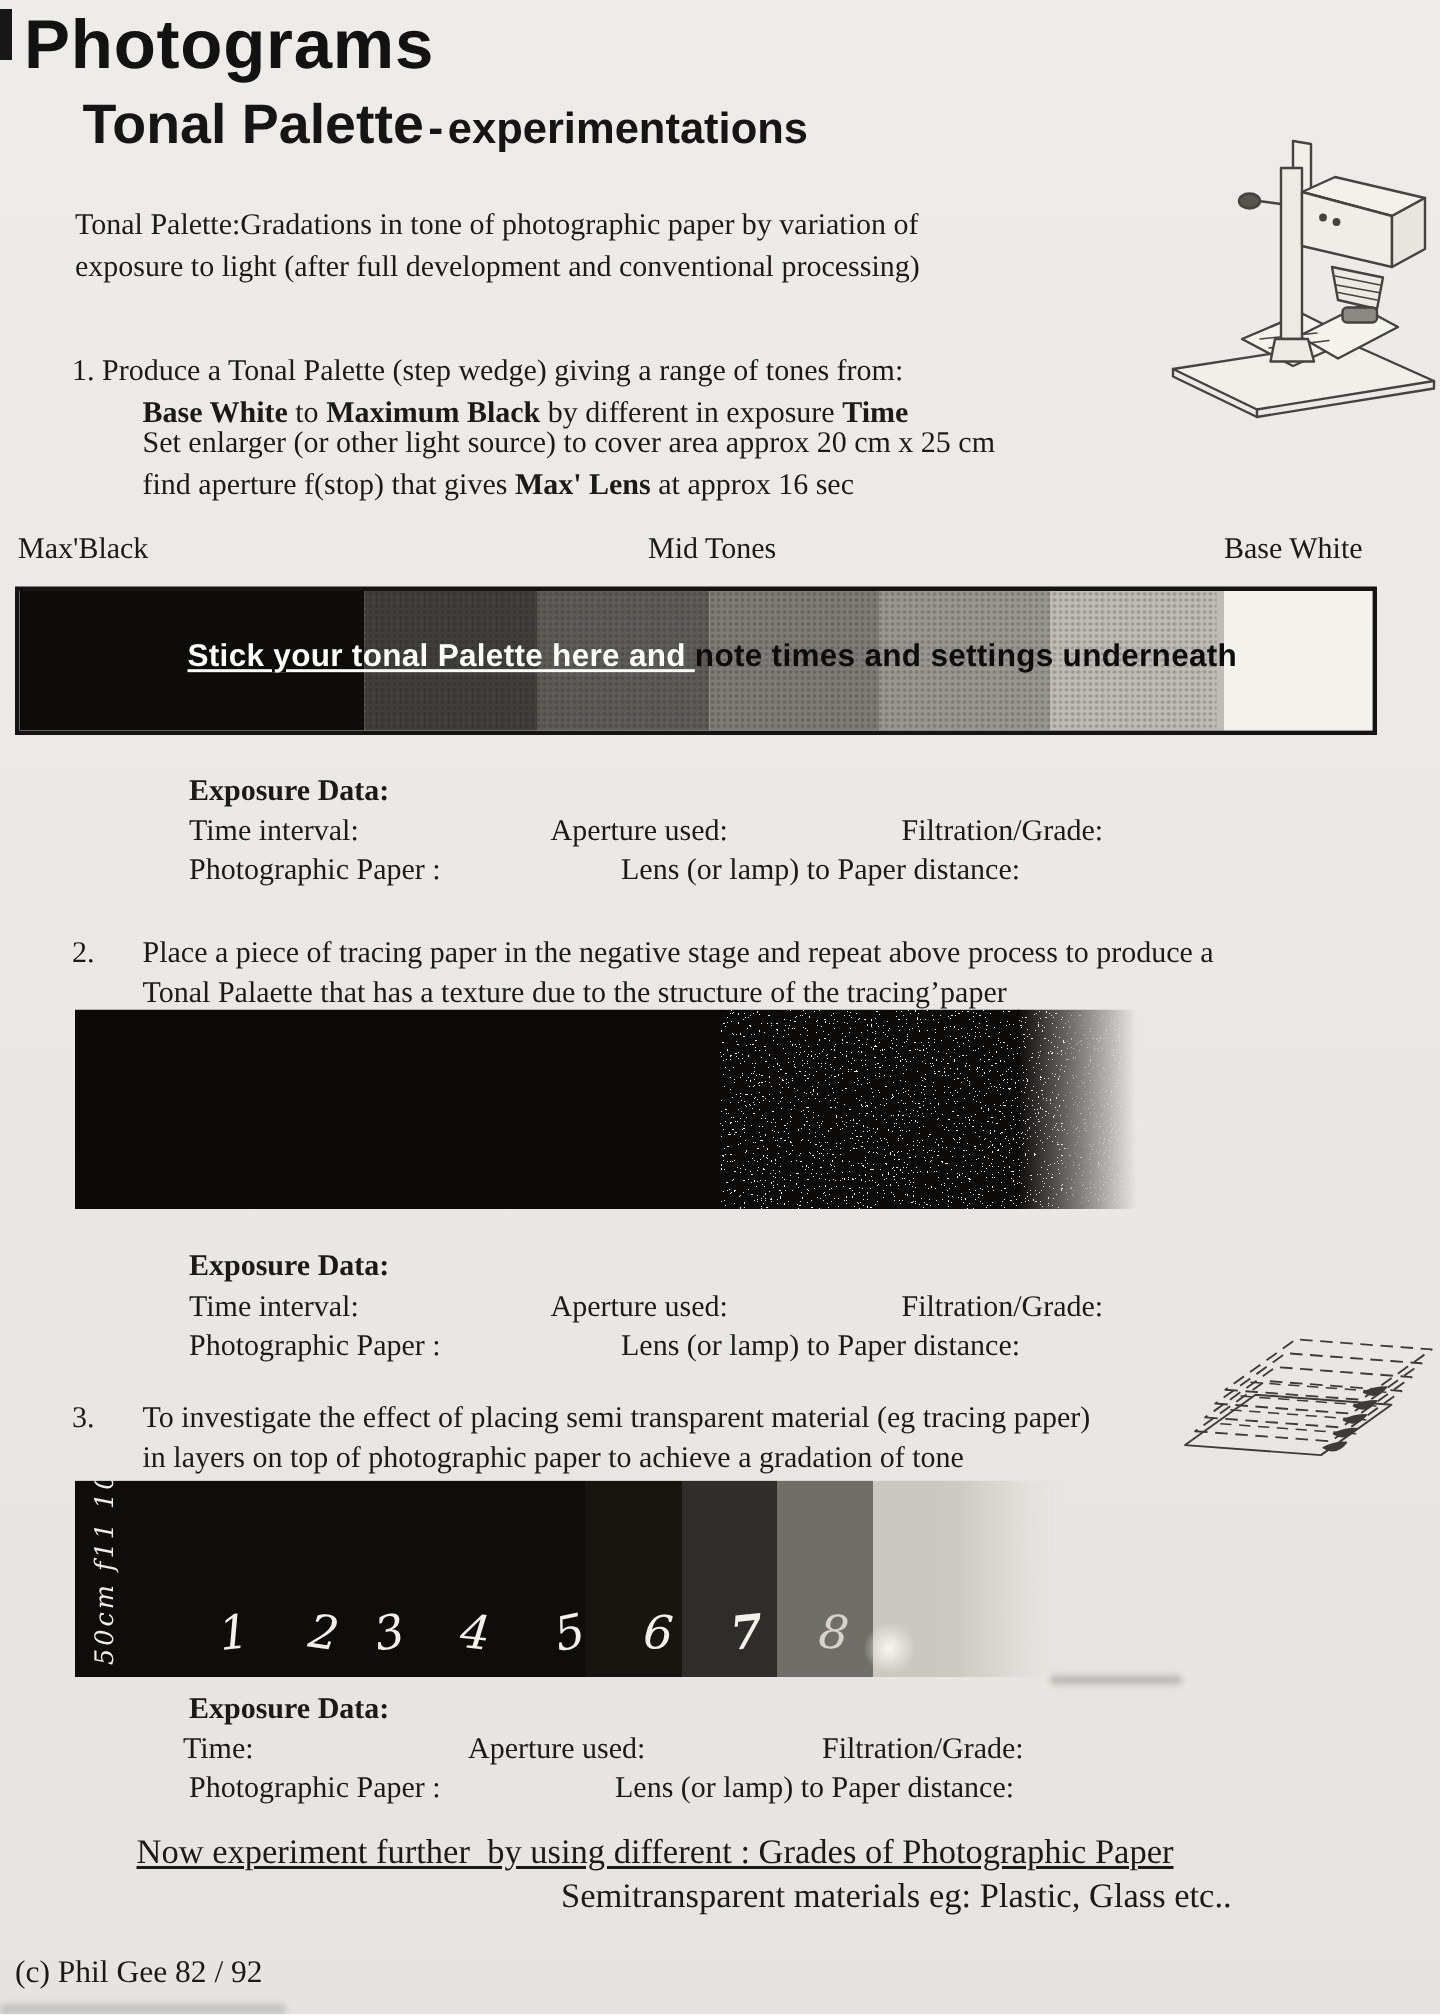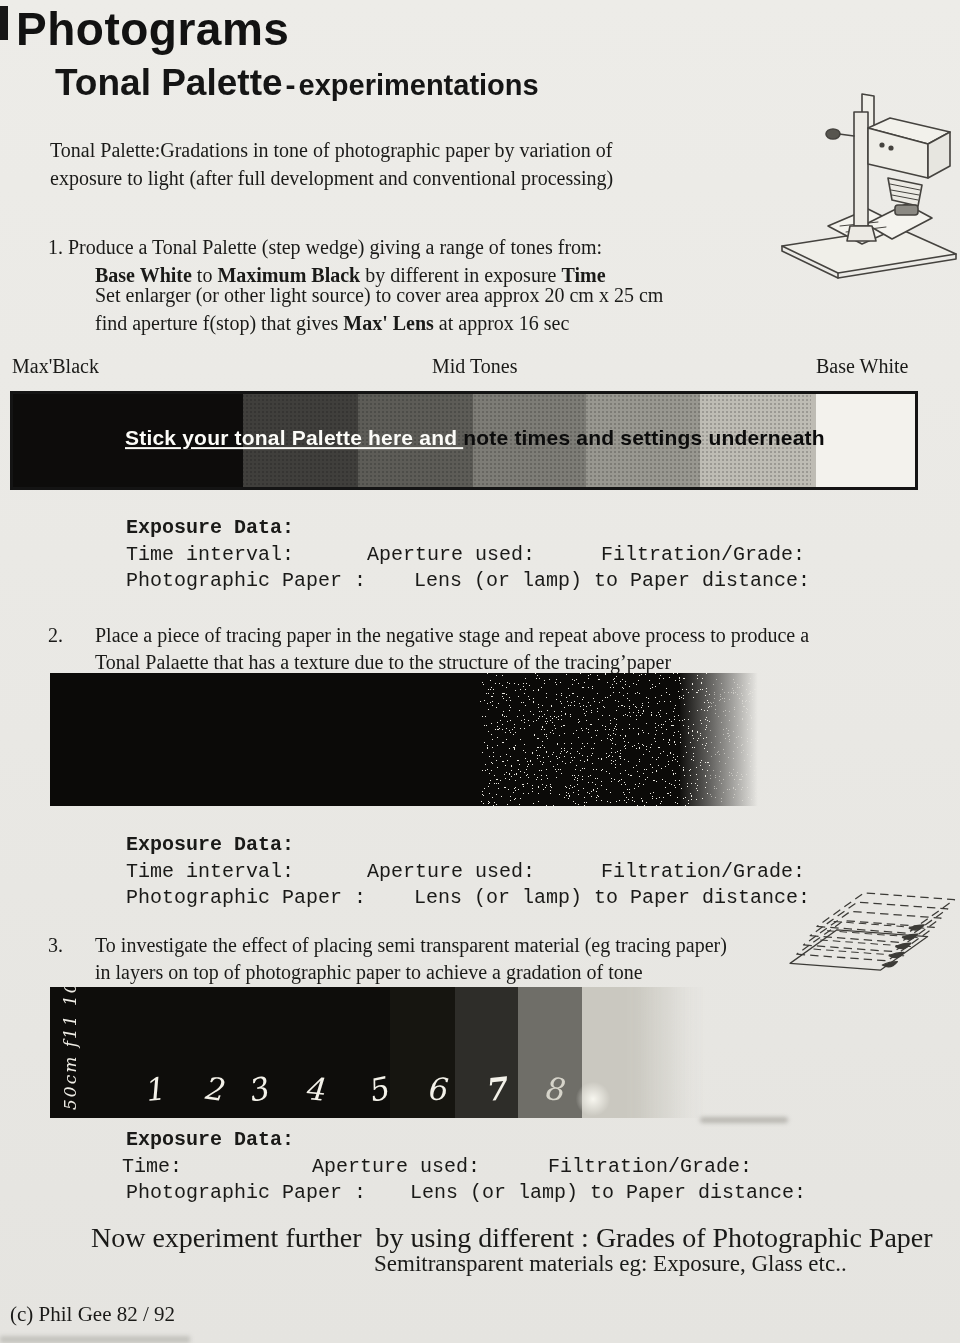--- a/index.html
+++ b/index.html
@@ -36,21 +36,21 @@
   .halftone{position:absolute; left:228px; top:0; bottom:0; width:570px;
             background-image:radial-gradient(rgba(15,15,15,.20) 1px, rgba(0,0,0,0) 1.35px);
             background-size:4px 4px;}
   .strip-text{position:absolute; left:112px; top:50%; transform:translateY(-62%);
               font-family:"Liberation Sans",sans-serif; font-weight:bold; font-size:21px;
               white-space:nowrap; letter-spacing:.2px;}
   .strip-text .wh{color:#fcfcf8;text-decoration:underline;}
   .strip-text .bk{color:#0c0c0c;}
 
   
-  .exp{position:absolute; left:0; width:960px; height:82px;font-family:Liberation Mono, monospace;}
+  .exp{position:absolute; left:0; width:960px; height:82px;}
   .exp span{position:absolute; white-space:nowrap; font-size:20px;}
   .exp .head{left:126px; top:0; font-weight:bold;}
   .exp .time{left:126px; top:27px;}
   .exp .aperture{left:367px; top:27px;}
   .exp .filtration{left:601px; top:27px;}
   .exp .paper{left:126px; top:53px;}
   .exp .lens{left:414px; top:53px;}
   .exp3 .time{left:122px;} .exp3 .aperture{left:312px;}
   .exp3 .filtration{left:548px;} .exp3 .lens{left:410px;}
 
@@ -82,21 +82,21 @@
   .pnum.i4{left:320px; transform:rotate(-12deg);}
   .pnum.i5{left:379px; transform:rotate(4deg);}
   .pnum.i6{left:437px; transform:rotate(-6deg); font-weight:bold;}
   .pnum.i7{left:496px; transform:rotate(6deg); color:#d6d4ca;}
   .smudge{position:absolute; left:700px; top:1117px; width:88px; height:6px;
           background:rgba(110,108,100,.38); filter:blur(2px); border-radius:3px;}
   .edge-smudge{position:absolute; left:0; top:1336px; width:190px; height:7px;
           background:rgba(120,118,110,.30); filter:blur(2px);}
 
   
-  .closing1{position:absolute; left:91px; top:1222px; font-size:28px; white-space:pre;}
+  .closing1{position:absolute; left:91px; top:1222px; font-size:23px; white-space:pre;text-decoration:underline;}
   .closing2{position:absolute; left:374px; top:1251px; font-size:23px; white-space:nowrap;}
   .footer{position:absolute; left:10px; top:1302px; font-size:21px;}
 
   
   .enlarger{position:absolute; left:770px; top:78px;}
   .sheets{position:absolute; left:785px; top:884px;}
 </style>
 </head>
 <body>
 
@@ -265,16 +265,16 @@
   <div class="exp exp3" style="top:1128px">
     <span class="head">Exposure Data:</span>
     <span class="time">Time:</span>
     <span class="aperture">Aperture used:</span>
     <span class="filtration">Filtration/Grade:</span>
     <span class="paper">Photographic Paper :</span>
     <span class="lens">Lens (or lamp) to Paper distance:</span>
   </div>
 
   <div class="closing1">Now experiment further  by using different : Grades of Photographic Paper</div>
-  <div class="closing2">Semitransparent materials eg: Exposure, Glass etc..</div>
+  <div class="closing2">Semitransparent materials eg: Plastic, Glass etc..</div>
 
   <div class="footer">(c) Phil Gee 82 / 92</div>
 </div>
 
 </body></html>

